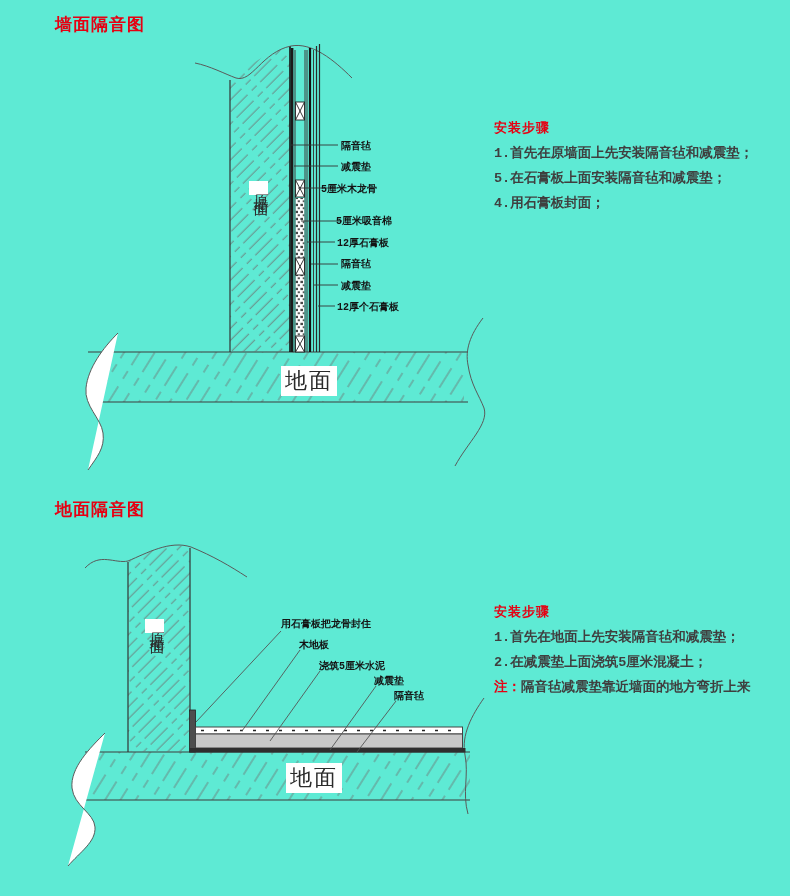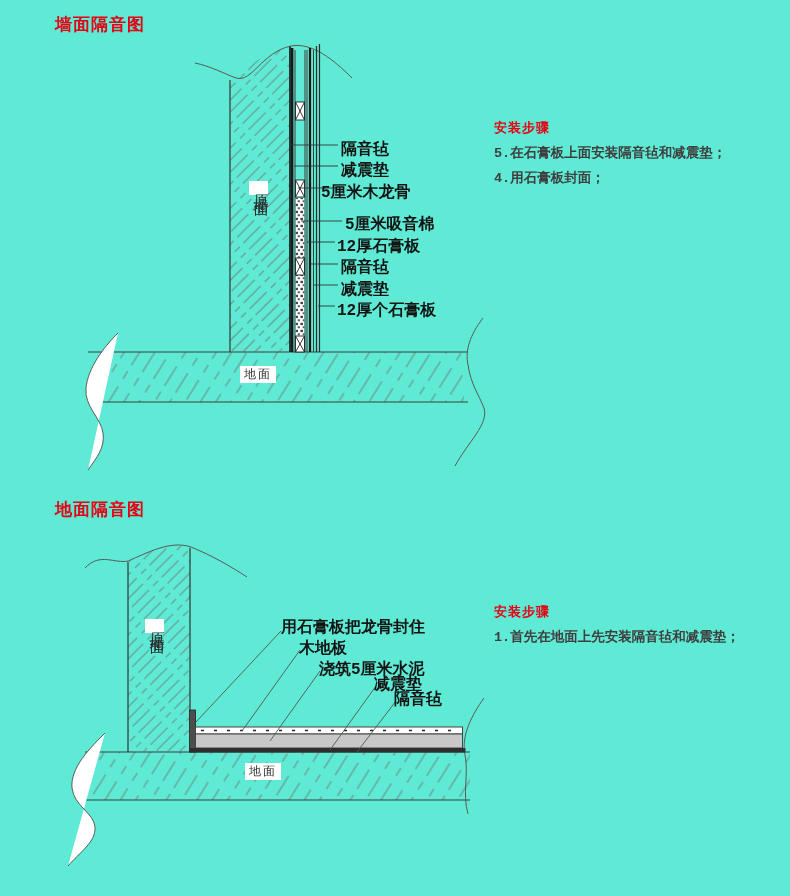--- a/index.html
+++ b/index.html
@@ -1,24 +1,24 @@
 <!DOCTYPE html>
 <html><head>
 <meta charset="utf-8">
 <style>
   html,body{margin:0;padding:0;background:#fff;}
   .page{position:relative;width:790px;height:896px;background:#5eead4;overflow:hidden;
         font-family:Liberation Mono, monospace;}
   .art{position:absolute;left:0;top:0;pointer-events:none;}
   .sec-title{position:absolute;font-size:17px;font-weight:bold;color:#e60012;letter-spacing:1px;}
-  .layer-label{position:absolute;font-size:16px;font-weight:bold;color:#141414;white-space:nowrap;}
+  .layer-label{position:absolute;font-size:10px;font-weight:bold;color:#141414;white-space:nowrap;}
   .vwall-label{position:absolute;writing-mode:vertical-rl;text-orientation:upright;
                font-size:15px;color:#2b2b2b;letter-spacing:4px;background:#fff;padding:1px 0;}
-  .ground-label{position:absolute;font-size:12px;color:#2b2b2b;background:#fff;
-                padding:0 4px;letter-spacing:2px;}
+  .ground-label{position:absolute;font-size:22px;color:#2b2b2b;background:#fff;
+                padding:0 4px;letter-spacing:2px;margin-left:41px;}
   .steps{position:absolute;width:290px;}
   .steps-heading{font-size:13px;font-weight:bold;color:#e60012;margin-bottom:10px;letter-spacing:1px;}
   .step{font-size:13.5px;font-weight:bold;color:#3f3f3f;line-height:14px;margin-bottom:11px;white-space:nowrap;}
   .note-label{color:#e60012;font-weight:bold;}
 </style>
 </head>
 <body>
 
 <div class="page">
 
@@ -130,41 +130,46 @@
   </svg>
 
   <div class="sec-title" style="left:55px;top:13px">墙面隔音图</div>
 
   <div class="vwall-label" style="left:249px;top:181px">原墙面</div>
   <div class="ground-label" style="left:240px;top:366px">地面</div>
 
   <div class="layer-label" style="left:341px;top:139px">隔音毡</div>
   <div class="layer-label" style="left:341px;top:160px">减震垫</div>
   <div class="layer-label" style="left:321px;top:182px">5厘米木龙骨</div>
-  <div class="layer-label" style="left:345px;top:214px">5厘米吸音棉</div>
+  <div class="layer-label" style="left:336px;top:214px">5厘米吸音棉</div>
   <div class="layer-label" style="left:337px;top:236px">12厚石膏板</div>
   <div class="layer-label" style="left:341px;top:257px">隔音毡</div>
   <div class="layer-label" style="left:341px;top:279px">减震垫</div>
   <div class="layer-label" style="left:337px;top:300px">12厚个石膏板</div>
 
   <div class="steps" style="left:494px;top:119px">
     <div class="steps-heading">安装步骤</div>
+    <div class="step">1.首先在原墙面上先安装隔音毡和减震垫；</div>
     <div class="step">5.在石膏板上面安装隔音毡和减震垫；</div>
     <div class="step">4.用石膏板封面；</div>
   </div>
 
   <div class="sec-title" style="left:55px;top:498px">地面隔音图</div>
 
   <div class="vwall-label" style="left:145px;top:619px">原墙面</div>
   <div class="ground-label" style="left:245px;top:763px">地面</div>
 
   <div class="layer-label" style="left:281px;top:617px">用石膏板把龙骨封住</div>
   <div class="layer-label" style="left:299px;top:638px">木地板</div>
   <div class="layer-label" style="left:319px;top:659px">浇筑5厘米水泥</div>
   <div class="layer-label" style="left:374px;top:674px">减震垫</div>
   <div class="layer-label" style="left:394px;top:689px">隔音毡</div>
 
   <div class="steps" style="left:494px;top:603px">
     <div class="steps-heading">安装步骤</div>
     <div class="step">1.首先在地面上先安装隔音毡和减震垫；</div>
+    <div class="step">2.在减震垫上面浇筑5厘米混凝土；</div>
+    <div class="step">
+      <span class="note-label">注：</span><span>隔音毡减震垫靠近墙面的地方弯折上来</span>
+    </div>
   </div>
 
 </div>
 
 </body></html>

